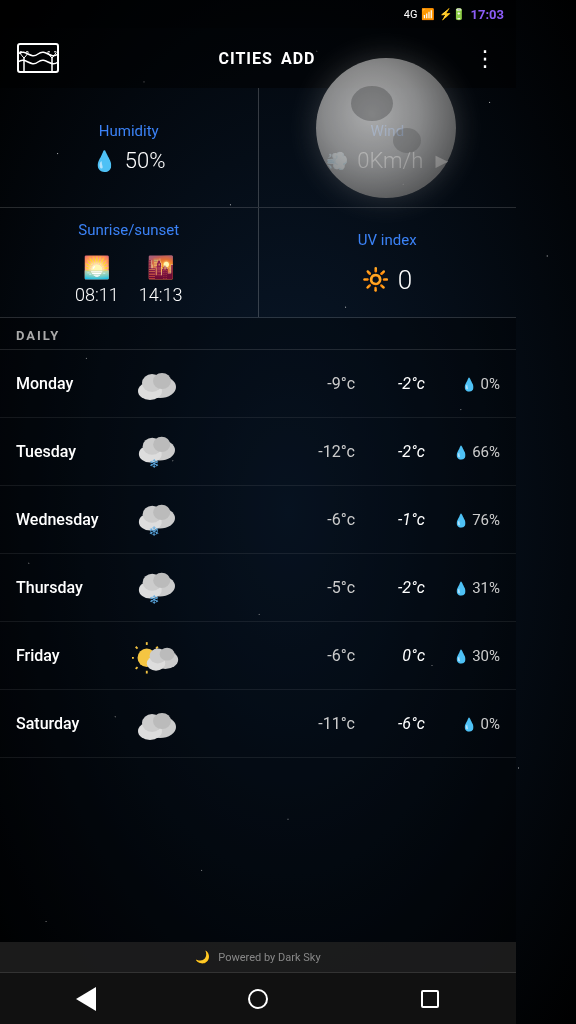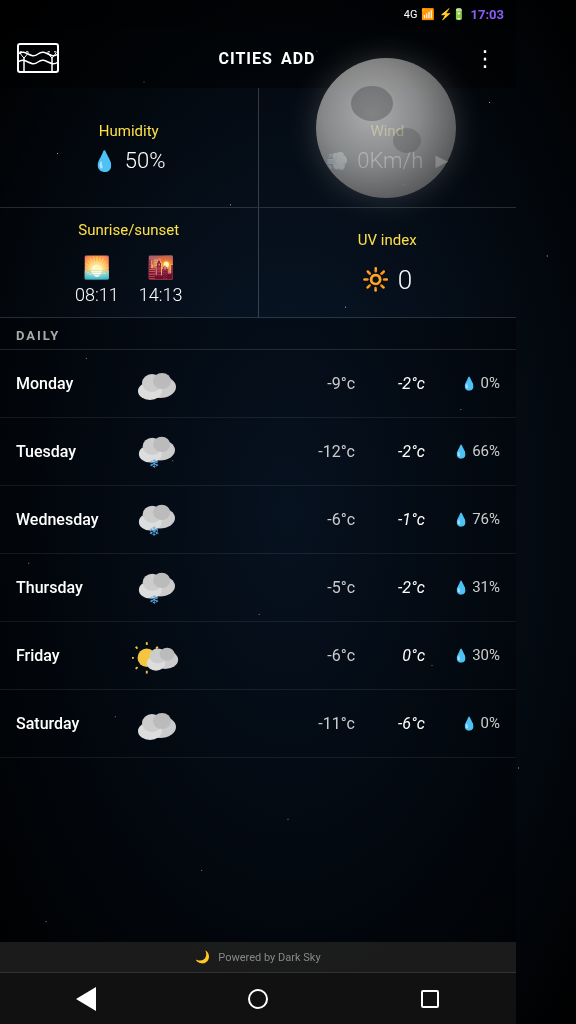--- a/index.html
+++ b/index.html
@@ -145,21 +145,21 @@
     .wind-section {
       flex: 1;
       display: flex;
       flex-direction: column;
       align-items: center;
       justify-content: center;
       padding: 12px;
     }
     .section-label {
       font-size: 15px;
-      color: #fde047;
+      color: #3b82f6;
       margin-bottom: 8px;
     }
     .section-value {
       display: flex;
       align-items: center;
       gap: 8px;
       font-size: 22px;
       font-weight: 300;
       color: #fff;
     }
@@ -295,21 +295,21 @@
       width: 60px;
       display: flex;
       justify-content: center;
       align-items: center;
     }
     .day-temps {
       flex: 1;
       display: flex;
       gap: 20px;
       justify-content: flex-end;
-      align-items: flex-start;
+      align-items: flex-end;
     }
     .temp-low {
       font-size: 16px;
       color: #ccc;
       width: 60px;
       text-align: right;
     }
     .temp-high {
       font-size: 16px;
       color: #fff;

